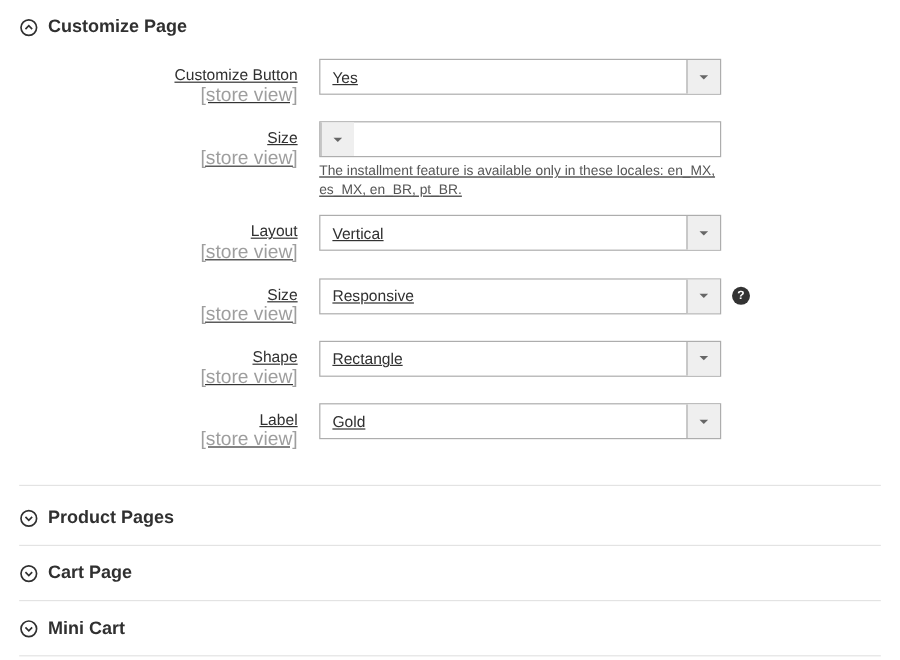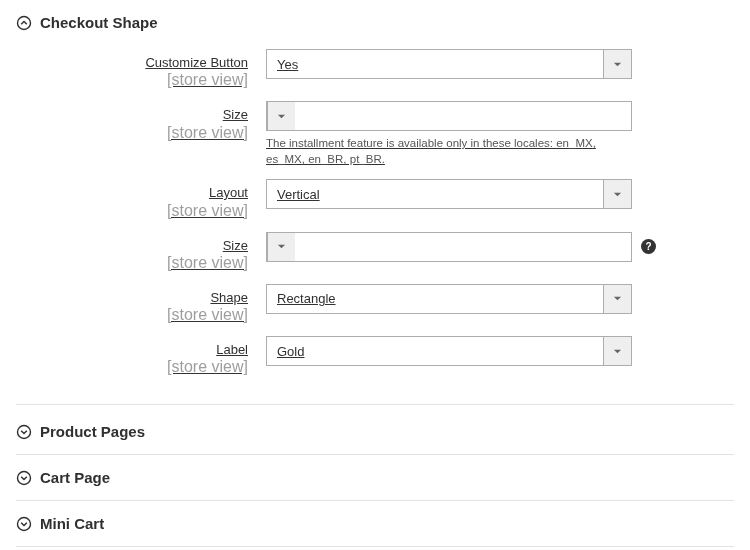--- a/index.html
+++ b/index.html
@@ -57,21 +57,21 @@
     color: #303030;
     display: block;
     line-height: 1.25;
   }
   .row .label-scope {
     font-size: 16px;
     color: #9e9e9e;
     display: block;
   }
   .row .control-col {
-    width: 366px;
+    width: 335px;
     position: relative;
   }
   .select {
     position: relative;
     display: flex;
     align-items: stretch;
     border: 1px solid #adadad;
     background: #fff;
     height: 30px;
     cursor: pointer;
@@ -129,21 +129,21 @@
 <body>
 
 <div class="section first">
   <div class="section-header">
     <span class="toggle-icon">
       <svg viewBox="0 0 16 16" fill="none" stroke="#303030" stroke-width="1.4">
         <circle cx="8" cy="8" r="6.5"></circle>
         <path d="M5.2 9.2 L8 6.4 L10.8 9.2"></path>
       </svg>
     </span>
-    <span class="section-title">Checkout Shape</span>
+    <span class="section-title">Customize Page</span>
   </div>
 
   <div class="fields-wrap">
 
     <div class="row">
       <div class="label-col">
         <span class="label-main">Customize Button</span>
         <span class="label-scope">[store view]</span>
       </div>
       <div class="control-col">
@@ -192,20 +192,21 @@
       </div>
     </div>
 
     <div class="row">
       <div class="label-col">
         <span class="label-main">Size</span>
         <span class="label-scope">[store view]</span>
       </div>
       <div class="control-col">
         <div class="select">
+          <span class="value">Responsive</span>
           <span class="caret">
             <svg viewBox="0 0 10 10">
                 <path d="M1 3 L5 7 L9 3 Z" fill="#666"></path>
               </svg>
           </span>
         </div>
         <span class="help-tip">?</span>
       </div>
     </div>
 

